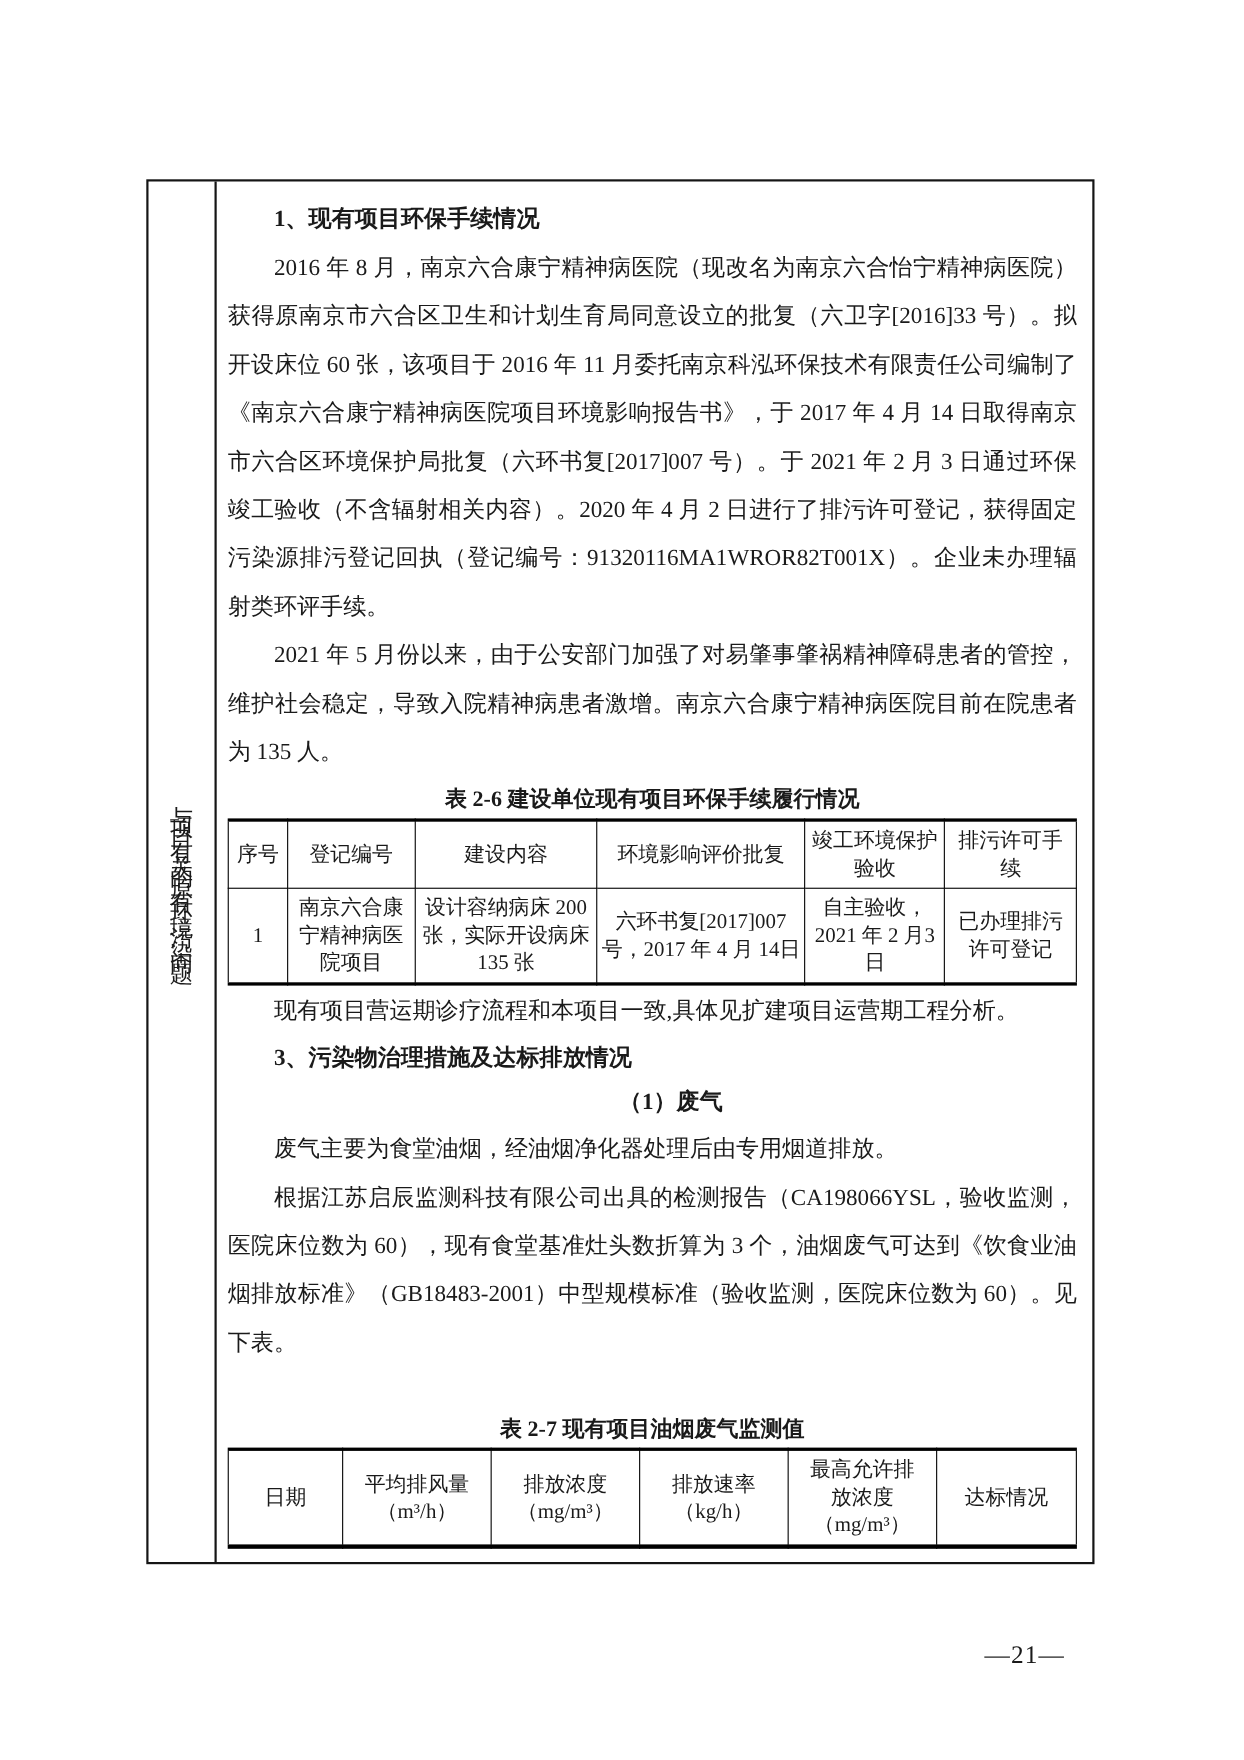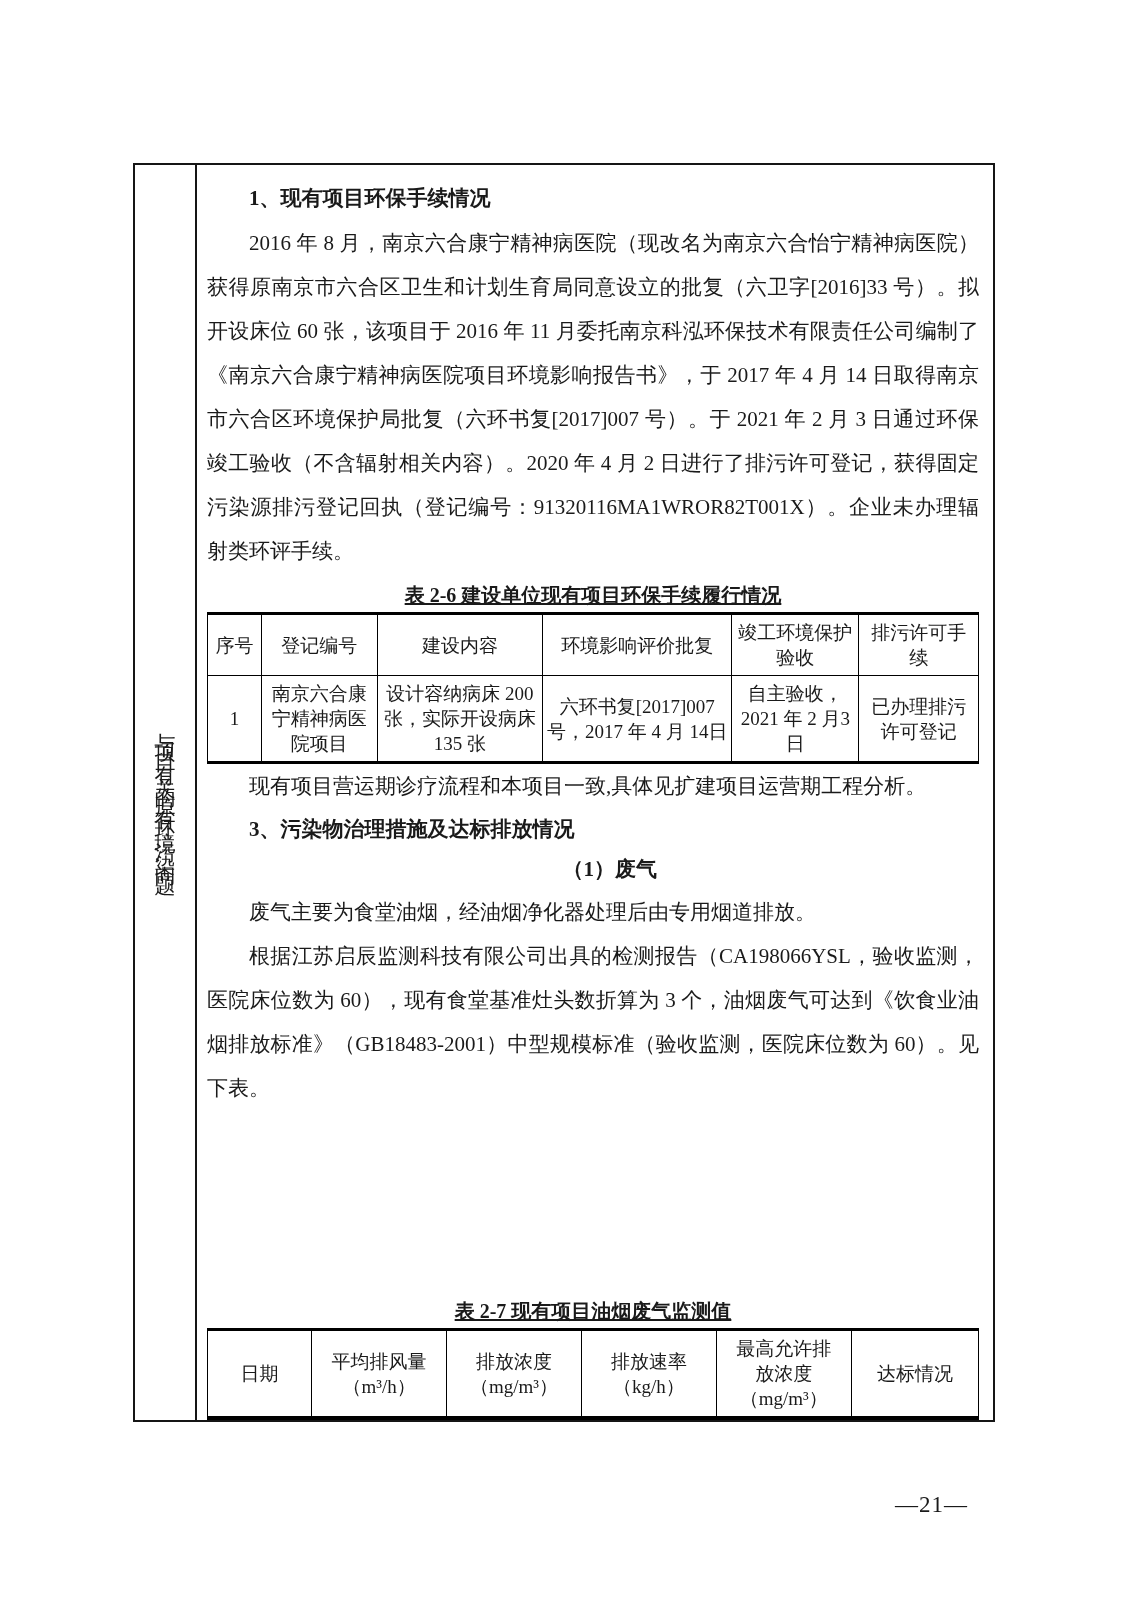--- a/index.html
+++ b/index.html
@@ -49,37 +49,37 @@
     text-align:center;
   }
   .para{
     font-size:21px;line-height:44px;
     text-indent:2em;
     text-align:justify;
     margin:0;
   }
   .table-title{
     font-size:20px;font-weight:bold;text-align:center;
-    line-height:28px;margin:8px 0 3px 0;text-decoration:underline;
+    line-height:28px;margin:8px 0 3px 0;
   }
   table{
     border-collapse:collapse;width:100%;table-layout:fixed;
     border-top:3.5px solid #000;border-bottom:3.5px solid #000;
   }
   th,td{
     border:1.5px solid #000;
     font-weight:normal;
     font-size:19px;line-height:25px;
     text-align:center;vertical-align:middle;
     padding:5px 3px;
     overflow:hidden;
   }
   .pre{white-space:pre-line;}
   .t2-wrap{
-    position:absolute;left:10px;right:14px;bottom:0;
+    position:absolute;left:10px;right:14px;bottom:12px;
     background:#ffffff;
   }
   .page-number{
     position:absolute;right:163px;top:1492px;
     font-size:23px;letter-spacing:1px;
   }
   
   .t1-c0{width:7%;} .t1-c1{width:15%;} .t1-c2{width:21.5%;}
   .t1-c3{width:24.5%;} .t1-c4{width:16.5%;} .t1-c5{width:15.5%;}
   
@@ -92,20 +92,21 @@
 <div class="frame">
 
   <div class="sidebar">
     <div class="sidebar-label">与项目有关的原有环境污染问题</div>
   </div>
 
   <div class="content">
 
     <div class="heading">1、现有项目环保手续情况</div>
     <p class="para">2016 年 8 月，南京六合康宁精神病医院（现改名为南京六合怡宁精神病医院）获得原南京市六合区卫生和计划生育局同意设立的批复（六卫字[2016]33 号）。拟开设床位 60 张，该项目于 2016 年 11 月委托南京科泓环保技术有限责任公司编制了《南京六合康宁精神病医院项目环境影响报告书》，于 2017 年 4 月 14 日取得南京市六合区环境保护局批复（六环书复[2017]007 号）。于 2021 年 2 月 3 日通过环保竣工验收（不含辐射相关内容）。2020 年 4 月 2 日进行了排污许可登记，获得固定污染源排污登记回执（登记编号：91320116MA1WROR82T001X）。企业未办理辐射类环评手续。</p>
+    <p class="para">2021 年 5 月份以来，由于公安部门加强了对易肇事肇祸精神障碍患者的管控，维护社会稳定，导致入院精神病患者激增。南京六合康宁精神病医院目前在院患者为 135 人。</p>
 
     <div class="table-title">表 2-6 建设单位现有项目环保手续履行情况</div>
     <table>
       <colgroup>
         <col class="t1-c0">
           <col class="t1-c1">
           <col class="t1-c2">
         <col class="t1-c3">
           <col class="t1-c4">
           <col class="t1-c5">

